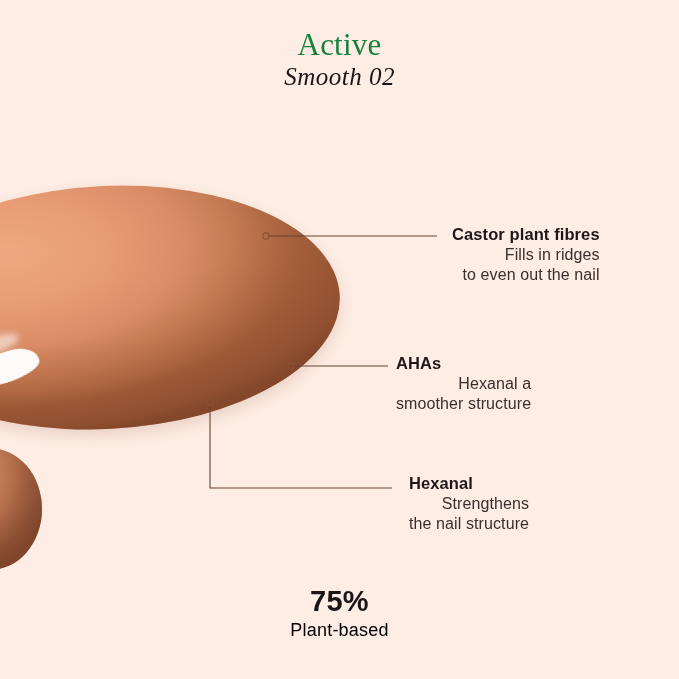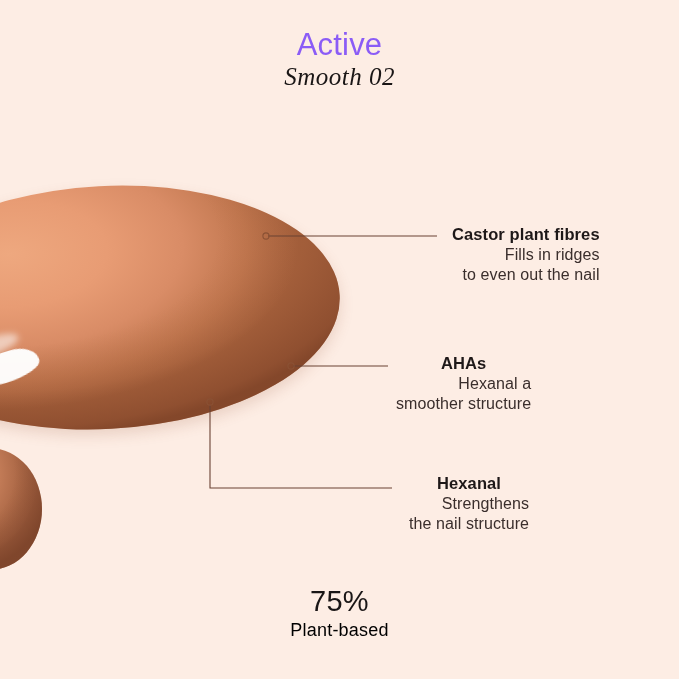--- a/index.html
+++ b/index.html
@@ -23,25 +23,25 @@
 
   
   .header {
     position: absolute;
     left: 0;
     top: 28px;
     width: 679px;
     text-align: center;
   }
   .title-main {
-    font-family: Liberation Sans, sans-serif;
+    font-family: Liberation Serif, serif;
     font-size: 31px;
     font-weight: 500;
     letter-spacing: 0.2px;
-    color: #8b5cf6;
+    color: #15803d;
     line-height: 1.1;
   }
   .title-sub {
     font-family: "Liberation Serif", serif;
     font-style: italic;
     font-size: 25px;
     font-weight: 400;
     color: #1A1616;
     line-height: 1.2;
     letter-spacing: 0.5px;
@@ -153,21 +153,20 @@
     position: absolute;
     color: #2A2020;
   }
   .callout-title {
     font-family: "Liberation Sans", sans-serif;
     font-size: 16.5px;
     font-weight: 700;
     color: #1E1818;
     line-height: 1.3;
     letter-spacing: 0.1px;
-    text-align: center;
   }
   .callout-desc {
     font-family: "Liberation Sans", sans-serif;
     font-size: 16px;
     font-weight: 400;
     color: #3A2E2C;
     line-height: 1.22;
     letter-spacing: 0.1px;
   }
   .callout-desc div { white-space: nowrap; text-align: right; }
@@ -180,21 +179,21 @@
   .footer {
     position: absolute;
     left: 0;
     top: 586px;
     width: 679px;
     text-align: center;
   }
   .footer-stat {
     font-family: "Liberation Sans", sans-serif;
     font-size: 29px;
-    font-weight: 400;
+    font-weight: 700;
     color: #1A1616;
     line-height: 1.05;
     letter-spacing: 0.3px;
   }
   .footer-label {
     font-family: "Liberation Sans", sans-serif;
     font-size: 18px;
     font-weight: 400;
     color: #000000;
     line-height: 1.2;

